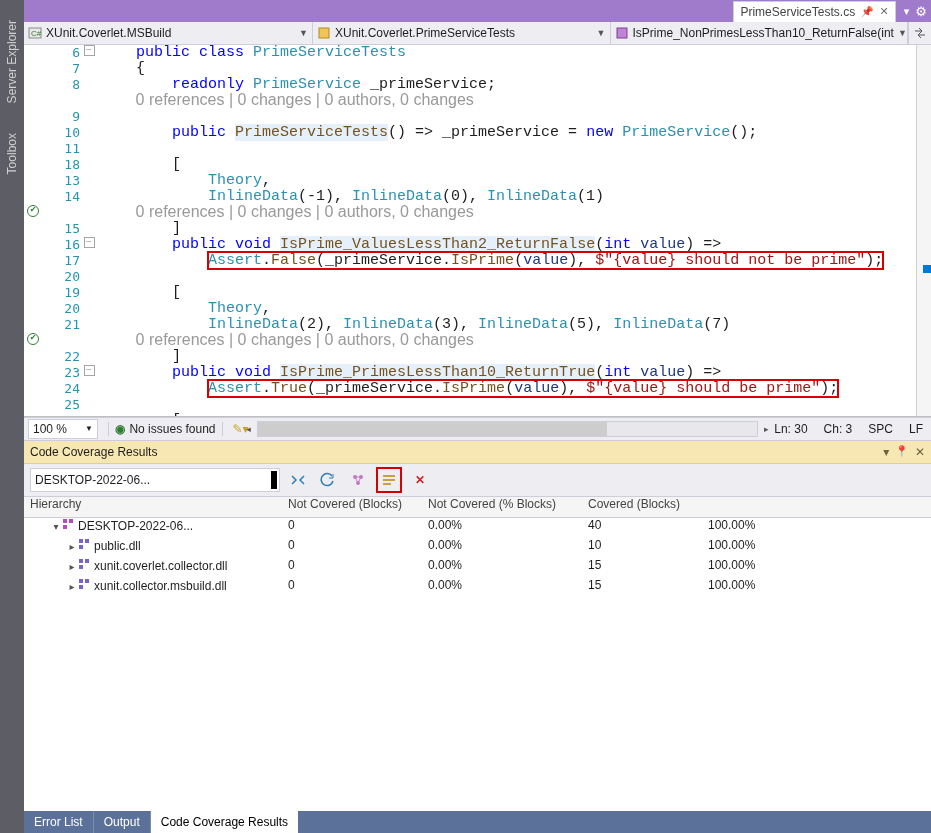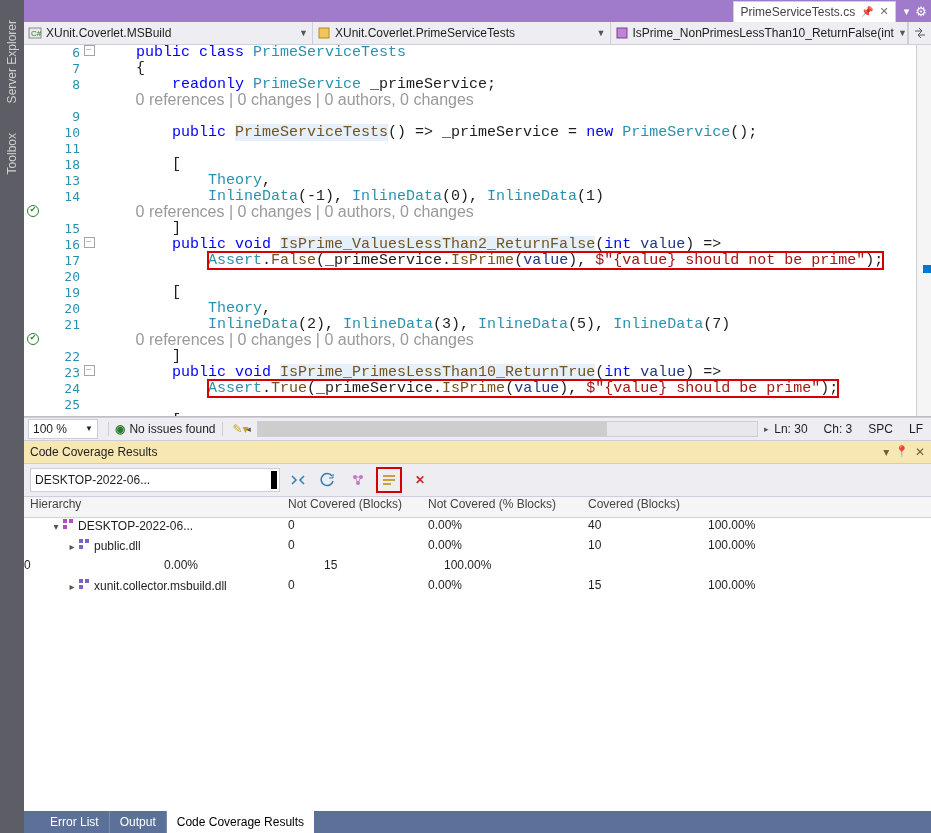--- a/index.html
+++ b/index.html
@@ -291,20 +291,27 @@
                       <rect x="7" y="1" width="4" height="4" fill="#7a63c4"></rect>
                       <rect x="1" y="7" width="4" height="4" fill="#7a63c4"></rect>
                     </svg>
                   </span><span>public.dll</span></span></div>
               <div class="c-ncb">0</div>
               <div class="c-ncp">0.00%</div>
               <div class="c-cb">10</div>
               <div class="c-cp">100.00%</div>
             </div>
             <div class="tbl-row">
+              <div class="c-hier"><span class="indent2"><span class="tree-toggle">▸</span><span class="mod-ico">
+                    <svg width="12" height="12">
+                      <rect x="1" y="1" width="4" height="4" fill="#7a63c4"></rect>
+                      <rect x="7" y="1" width="4" height="4" fill="#7a63c4"></rect>
+                      <rect x="1" y="7" width="4" height="4" fill="#7a63c4"></rect>
+                    </svg>
+                  </span><span>xunit.coverlet.collector.dll</span></span></div>
               <div class="c-ncb">0</div>
               <div class="c-ncp">0.00%</div>
               <div class="c-cb">15</div>
               <div class="c-cp">100.00%</div>
             </div>
             <div class="tbl-row">
               <div class="c-hier"><span class="indent2"><span class="tree-toggle">▸</span><span class="mod-ico">
                     <svg width="12" height="12">
                       <rect x="1" y="1" width="4" height="4" fill="#7a63c4"></rect>
                       <rect x="7" y="1" width="4" height="4" fill="#7a63c4"></rect>
@@ -314,21 +321,21 @@
               <div class="c-ncb">0</div>
               <div class="c-ncp">0.00%</div>
               <div class="c-cb">15</div>
               <div class="c-cp">100.00%</div>
             </div>
           </div>
       </div>
     </div>
 
     <div class="bottom-tabs">
-      <div id="btabs" style="display: flex; height: 100%; padding-left: 16px;">
+      <div id="btabs" style="display: flex; height: 100%;">
           <div class="btab">Error List</div>
           <div class="btab">Output</div>
           <div class="btab active">Code Coverage Results</div>
         </div>
     </div>
 
   </div>
 </div>
 
 </body></html>

